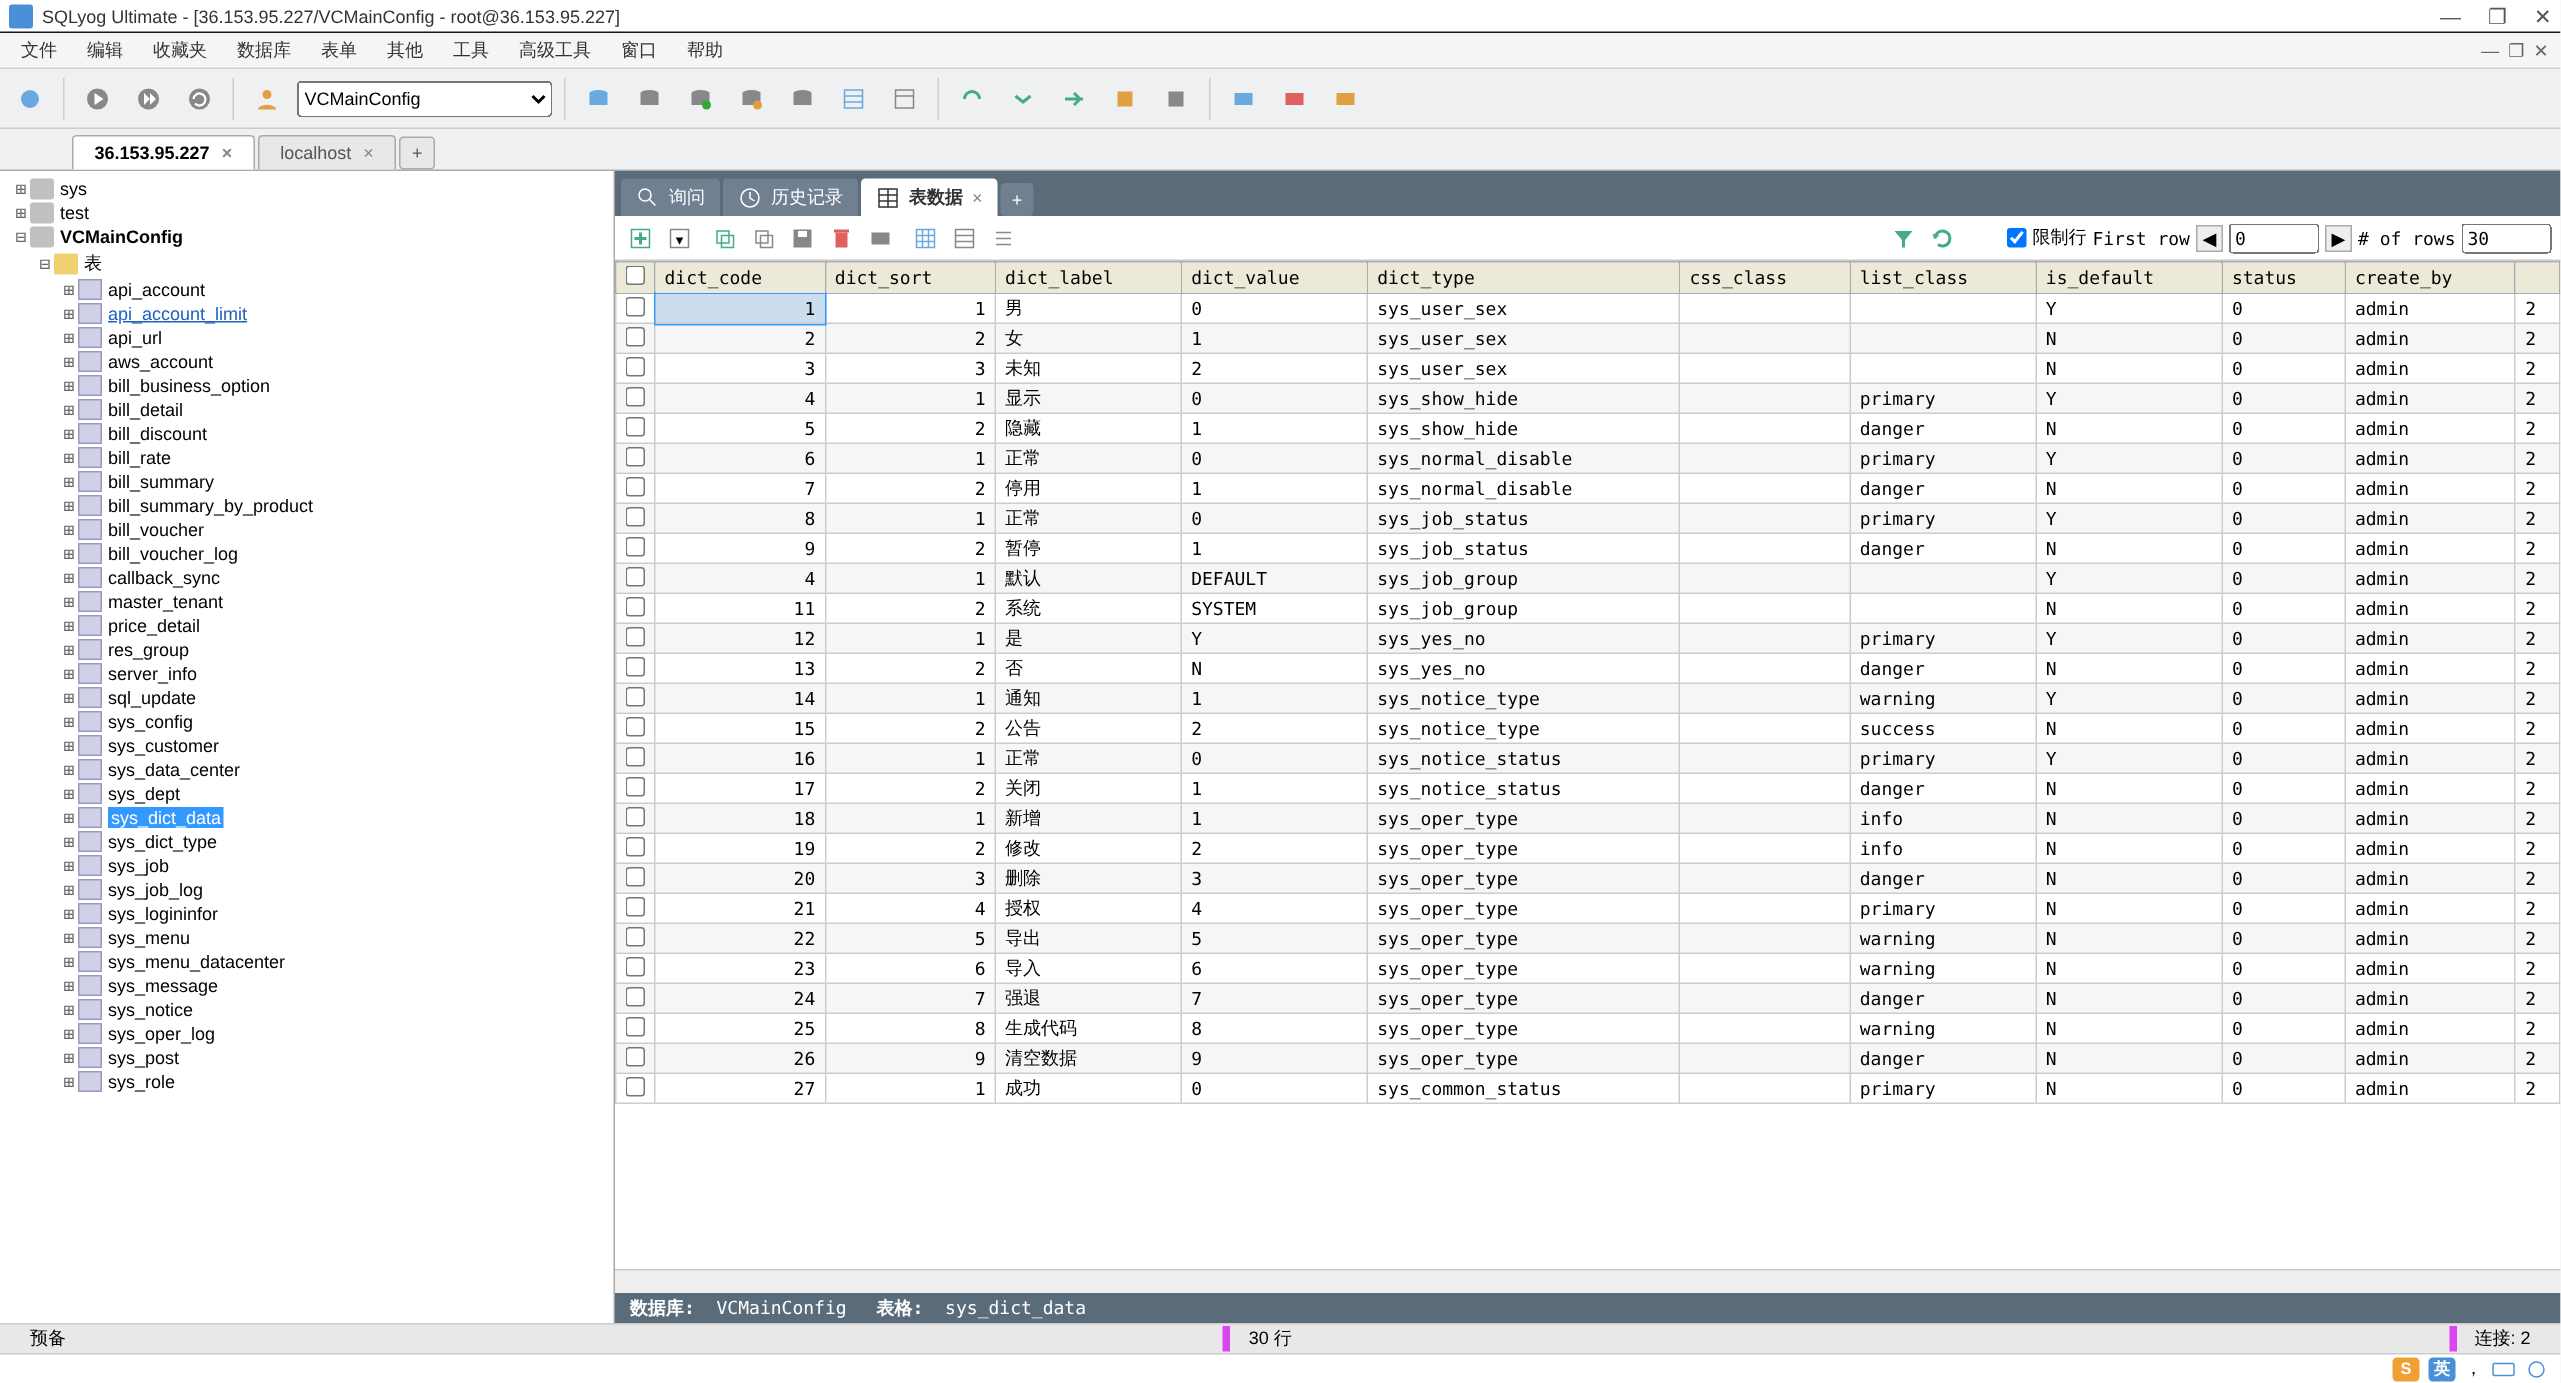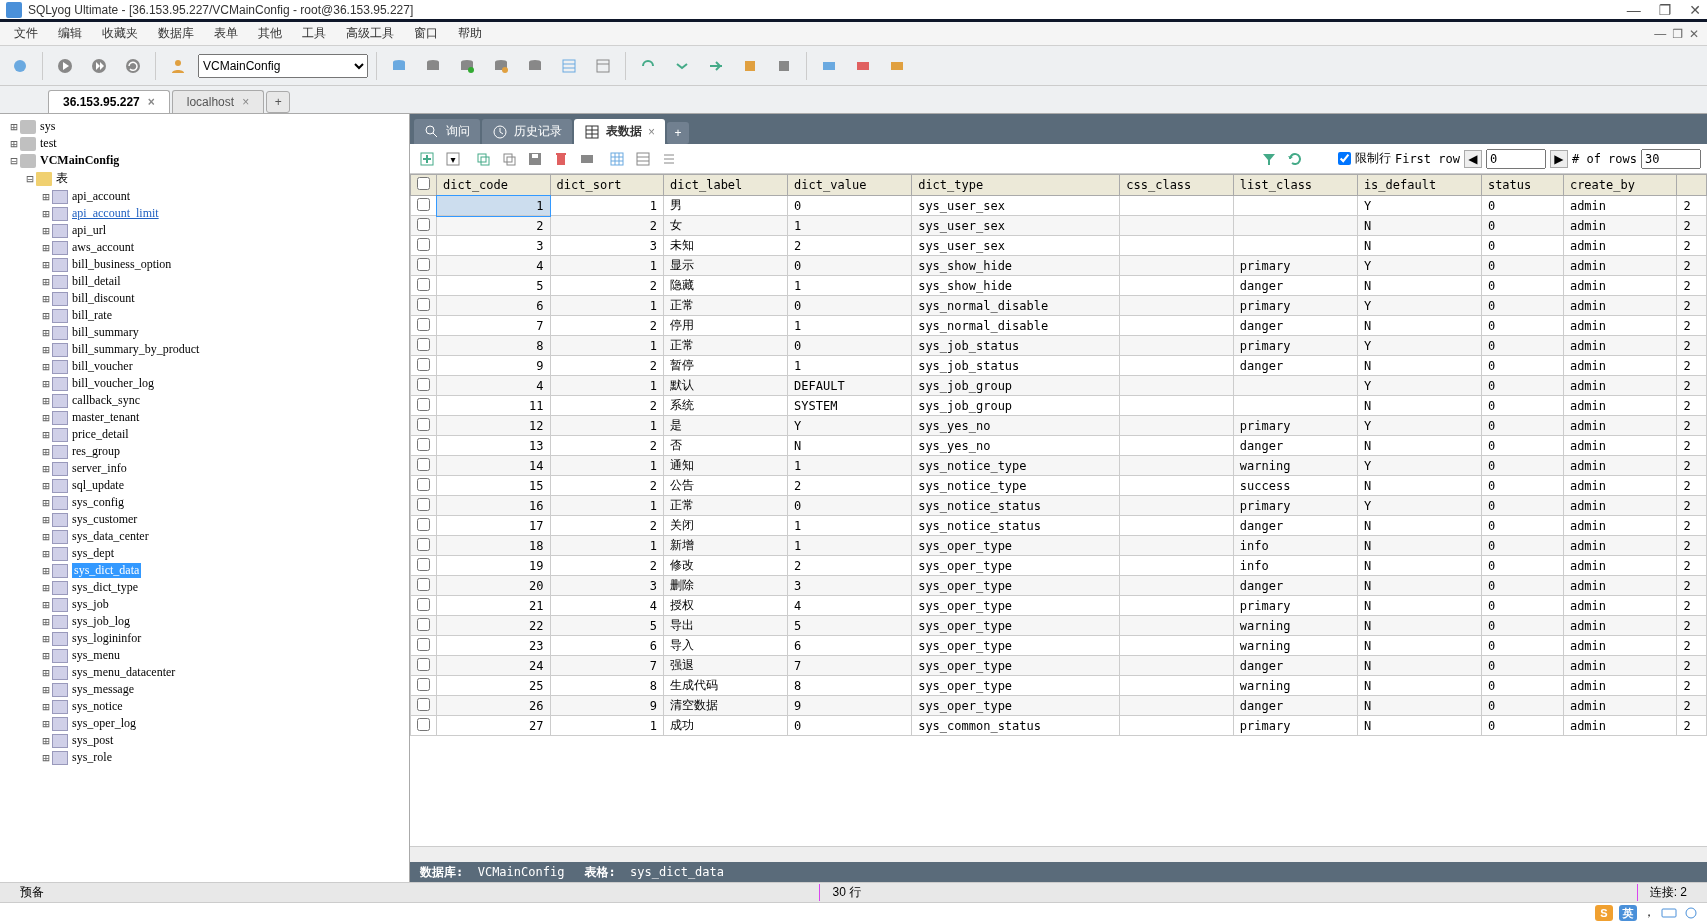--- a/index.html
+++ b/index.html
@@ -1,18 +1,18 @@
 <!DOCTYPE html>
 <html><head>
 <meta charset="utf-8">
 <style>
 * { box-sizing: border-box; margin: 0; padding: 0; }
 body { font-family: "Microsoft YaHei", Tahoma, sans-serif; font-size: 12px; background: #f0f0f0; overflow: hidden; width: 1707px; height: 922px; }
 
-.titlebar { height: 22px; background: #fff; display: flex; align-items: center; padding: 0 6px; border-bottom: 3px solid #0f172a; }
+.titlebar { height: 22px; background: #fff; display: flex; align-items: center; padding: 0 6px; border-bottom: 1px solid #0f172a; }
 .titlebar .app-icon { width: 16px; height: 16px; background: #4a90d9; border-radius: 2px; margin-right: 6px; }
 .titlebar .title { flex: 1; color: #333; }
 .titlebar .win-btns { display: flex; gap: 18px; color: #555; }
 .titlebar .win-btns span { cursor: pointer; font-size: 14px; }
 
 .menubar { height: 24px; background: #f5f5f5; display: flex; align-items: center; padding: 0 4px; border-bottom: 1px solid #d0d0d0; }
 .menubar .menu-item { padding: 0 10px; color: #333; cursor: pointer; }
 .menubar .menu-right { margin-left: auto; display:flex; gap:6px; padding-right:4px; color:#666;}
 .menubar .menu-right span{cursor:pointer;}
 
@@ -29,21 +29,21 @@
 
 .main { display:flex; height: calc(922px - 22px - 24px - 40px - 28px - 20px - 20px); }
 
 .sidebar { width: 410px; background:#fff; border-right:1px solid #aaa; overflow-y:auto; padding:4px 0; }
 .tree-node { display:flex; align-items:center; padding:1px 0 1px 8px; white-space:nowrap; cursor:pointer;}
 .tree-toggle { width:12px; text-align:center; color:#666; font-family:monospace;}
 .tree-icon { width:16px; height:14px; margin-right:4px; display:inline-block;}
 .db-icon { background:#c0c0c0; border-radius:2px;}
 .folder-icon { background:#f0d070; border-radius:1px;}
 .table-icon { background:#d0d0e8; border:1px solid #99b;}
-.tree-label { font-family: Liberation Serif, serif;}
+.tree-label { font-family: Liberation Sans, sans-serif;}
 .tree-node.sel .tree-label { background:#3399ff; color:#fff; padding:0 2px;}
 .tree-node.hov .tree-label { color:#2060c0; text-decoration:underline;}
 .lvl1 { padding-left: 24px;}
 .lvl2 { padding-left: 40px;}
 
 .content { flex:1; display:flex; flex-direction:column; background:#f0f0f0;}
 
 .content-tabs { height:30px; background:#5a6b7a; display:flex; align-items:flex-end; padding:4px 4px 0 4px; gap:2px;}
 .ctab { padding:4px 10px; background:#718090; color:#fff; border-radius:3px 3px 0 0; display:flex; align-items:center; gap:6px; cursor:pointer;}
 .ctab.active { background:#fff; color:#333; font-weight:bold;}
@@ -64,21 +64,21 @@
 table.grid tr:nth-child(even) td { background:#f6f6f6;}
 table.grid td.num { text-align:right;}
 .chk-cell { width:22px; text-align:center;}
 .chk-cell input{ margin:0;}
 td.cell-sel { background:#cde !important; outline:1px solid #3399ff;}
 
 .grid-status { height:20px; background:#5a6b7a; color:#fff; display:flex; align-items:center; padding:0 10px; gap:20px; font-family:Consolas,monospace;}
 .grid-status b { font-weight:bold;text-align:right;}
 
 .statusbar { height:20px; background:#e8e8e8; border-top:1px solid #ccc; display:flex; align-items:center; padding:0 8px; font-size:12px;}
-.statusbar .seg { padding:0 12px; border-left:1px solid #d946ef;}
+.statusbar .seg { padding:0 12px; border-left:5px solid #d946ef;}
 .statusbar .seg:first-child { border-left:none;}
 .statusbar .flex { flex:1;}
 
 .ime-bar { height:20px; background:#fff; border-top:1px solid #ccc; display:flex; align-items:center; justify-content:flex-end; padding:0 8px; gap:6px;}
 .ime-bar .badge { width:18px;height:16px;border-radius:3px;background:#f0a030;color:#fff;text-align:center;line-height:16px;font-size:11px;font-weight:bold;}
 .ime-bar .b2 { background:#4a90d9;}
 
 .scroll-h { height:16px; background:#eee; border-top:1px solid #ccc;}
 
 svg.ic { width:16px; height:16px;}

